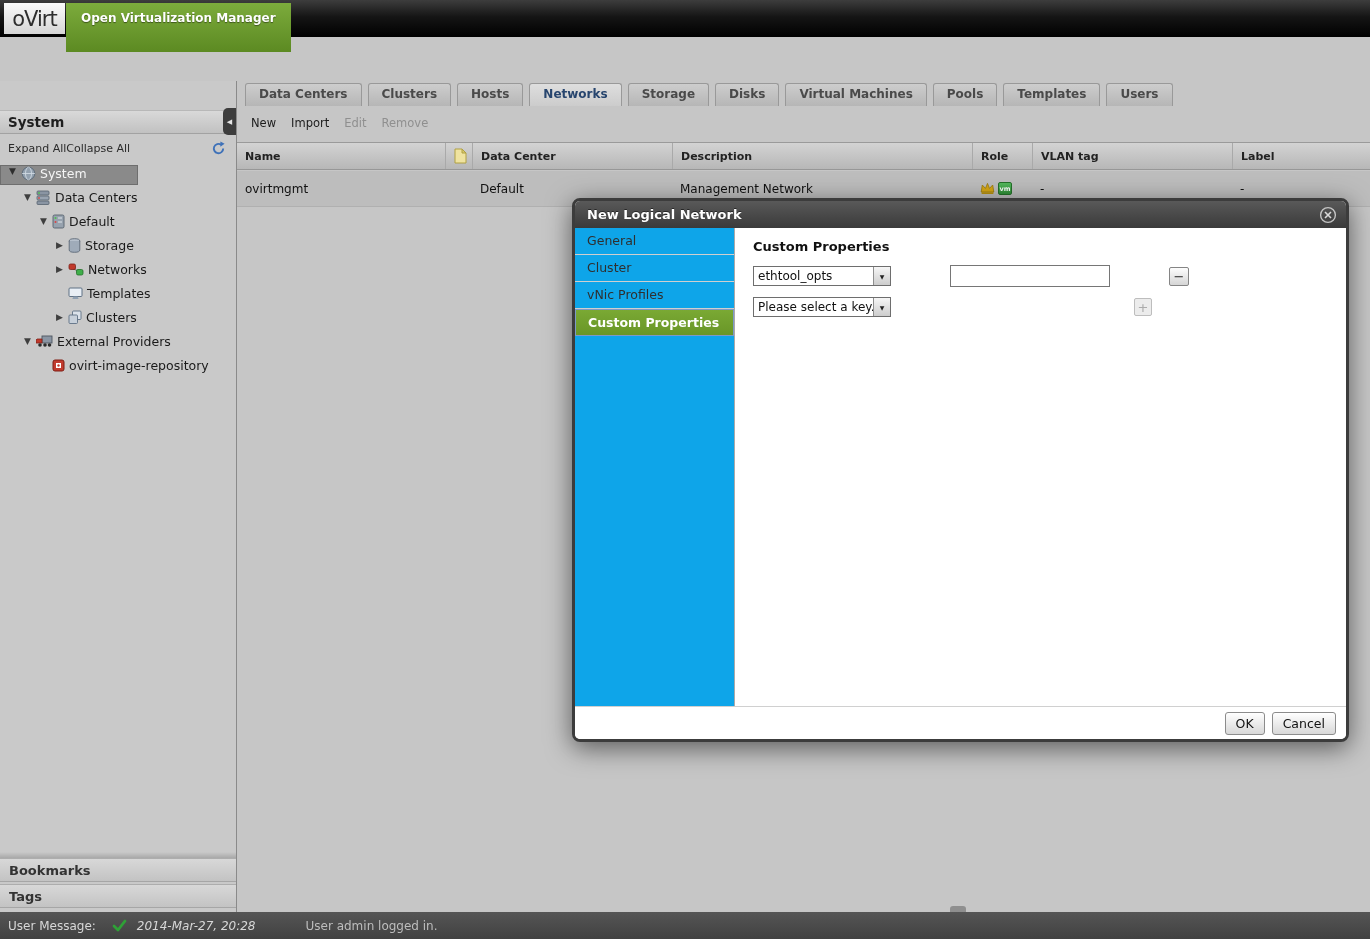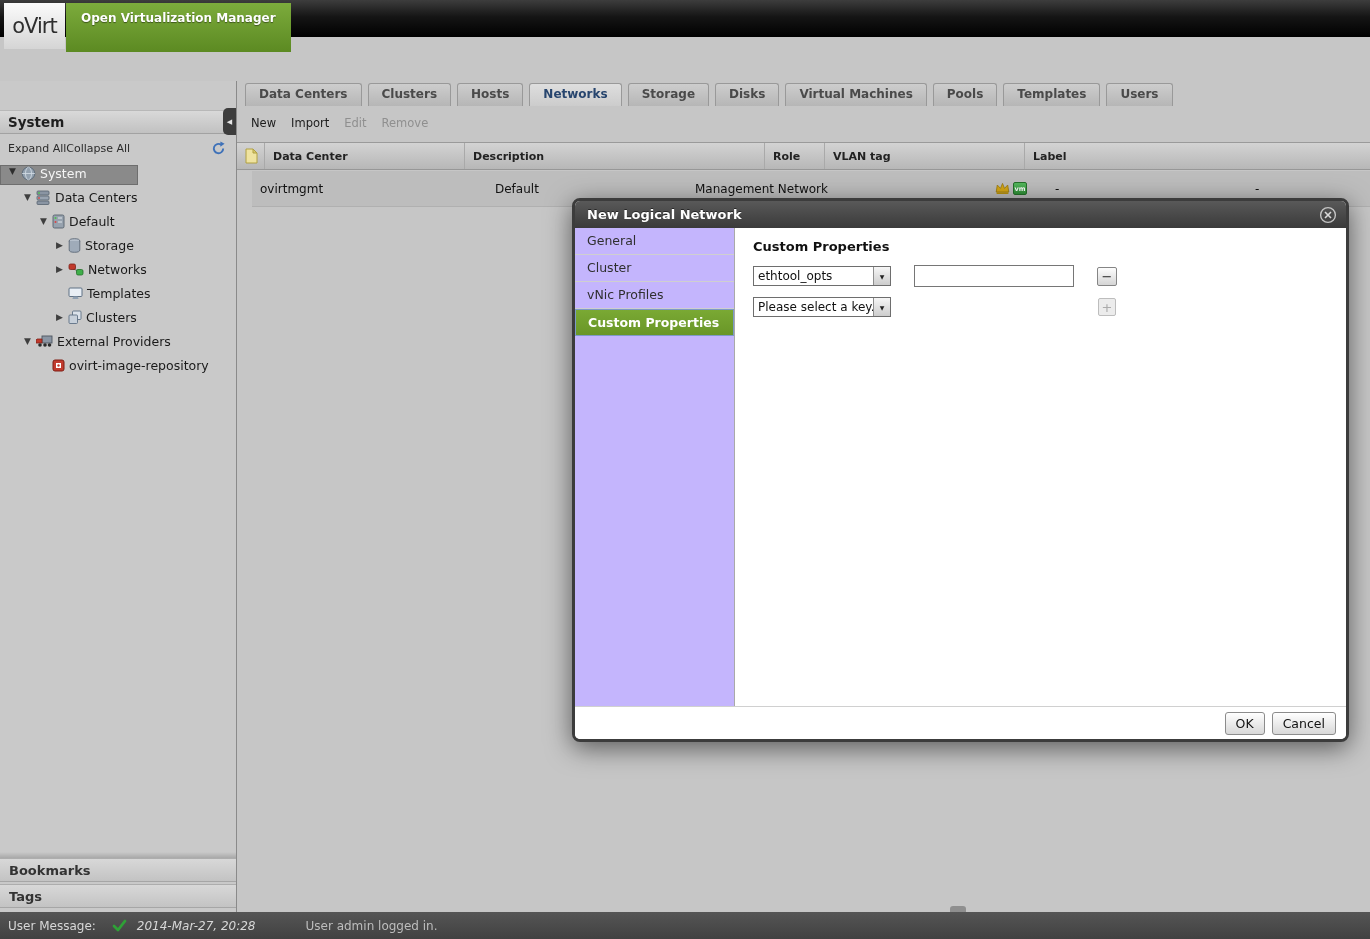--- a/index.html
+++ b/index.html
@@ -6,21 +6,21 @@
   html,body { background:#888; }
   #app {
     position: relative; width: 1370px; height: 939px; overflow: hidden;
     font-family: "DejaVu Sans", "Liberation Sans", sans-serif;
     background: #c6c6c6; font-size: 12px; color:#1a1a1a;
   }
 
   
   .topbar { position:absolute; left:0; top:0; width:1370px; height:37px;
     background: linear-gradient(180deg,#3d3d3d 0%,#151515 45%,#000 100%); }
-  .logo-box { position:absolute; left:4px; top:3px; width:61px; height:46px;
+  .logo-box { position:absolute; left:4px; top:3px; width:61px; height:31px;
     background: linear-gradient(180deg,#fbfbfb,#d5d5d5);
     display:flex; align-items:center; justify-content:center;
     font-size:21px; letter-spacing:-1px; color:#2e2e2e; font-weight:500; }
   .badge { position:absolute; left:66px; top:3px; height:49px; padding:0 15px;
     background: linear-gradient(180deg,#7cab3c,#5c8a22);
     color:#fff; font-weight:bold; font-size:12px; line-height:31px;
     text-shadow:0 1px 1px rgba(0,0,0,.45); }
 
   
   .searchrow { position:absolute; left:0; top:37px; width:1370px; height:44px;
@@ -56,21 +56,21 @@
 
   
   .thead { position:absolute; left:237px; top:142px; right:0; height:28px;
     display:flex; background:linear-gradient(180deg,#d3d3d3,#b7b7b7);
     border-top:1px solid #9a9a9a; border-bottom:1px solid #979797;
     font-weight:bold; font-size:11px; color:#222; }
   .thead > div, .trow-data > div { padding:0 0 0 8px; display:flex; align-items:center; overflow:hidden; }
   .thead > div + div { border-left:1px solid #a9a9a9; }
   .c-name{width:208px;} .c-ico{width:27px;} .c-dc{width:200px;} .c-desc{width:300px;}
   .c-role{width:60px;} .c-vlan{width:200px;} .c-label{flex:1;}
-  .trow-data { position:absolute; left:252px; top:171px; right:0; height:36px;
+  .trow-data { position:absolute; left:237px; top:171px; right:0; height:36px;
     display:flex; background:#bdbdbd; border-bottom:1px solid #b0b0b0;
     font-size:12px; color:#111; }
   .role-icons { display:flex; gap:3px; align-items:center; padding-left:5px; }
   .vm-badge { width:14px; height:13px; border-radius:2px;
     background:linear-gradient(180deg,#55b95d,#2f8f37); border:1px solid #247029;
     color:#fff; font-size:6.5px; font-weight:bold; display:grid; place-items:center; }
 
   
   .sidebar { position:absolute; left:0; top:81px; width:237px; height:831px;
     background:#c9c9c9; border-right:1px solid #8a8a8a; }
@@ -112,28 +112,28 @@
 
   
   .dialog { position:absolute; left:572px; top:198px; width:777px; height:544px;
     background:#fff; border:3px solid #3c3c3c; border-radius:8px;
     box-shadow:0 6px 26px rgba(0,0,0,.55); overflow:hidden; }
   .dlg-title { height:27px; background:linear-gradient(180deg,#595959,#3a3a3a);
     display:flex; align-items:center; padding:0 9px 0 12px;
     color:#fff; font-weight:bold; font-size:13px; text-shadow:0 -1px 0 rgba(0,0,0,.5); }
   .dlg-close { margin-left:auto; cursor:pointer; display:grid; place-items:center; }
   .dlg-body { position:absolute; left:0; top:27px; right:0; bottom:33px; display:flex; }
-  .dlg-tabs { width:160px; background:#c4b5fd; border-right:1px solid #a9a9a9; flex:none; }
+  .dlg-tabs { width:160px; background:#0ea5e9; border-right:1px solid #a9a9a9; flex:none; }
   .dlg-tab { height:27px; line-height:26px; padding-left:12px; font-size:12.5px;
     color:#2f2f2f; border-bottom:1px solid #cfcfcf; cursor:pointer; }
   .dlg-tab.active { background:linear-gradient(180deg,#7aa934,#699627); color:#fff;
     font-weight:bold; border:1px solid #7d99c8; }
   .dlg-content { flex:1; background:#fff; padding:11px 0 0 18px; }
   .dlg-heading { font-weight:bold; font-size:13px; color:#111; margin-bottom:11px; }
-  .prop-row { display:flex; align-items:center; margin-bottom:10px; }
+  .prop-row { display:flex; align-items:center; margin-bottom:10px;gap:36px; }
   .sel { display:flex; align-items:stretch; width:138px; height:20px;
     border:1px solid #6e6e6e; background:#fff; cursor:pointer; }
   .sel .sel-txt { flex:1; padding:2px 4px 0; font-size:12px; color:#111;
     white-space:nowrap; overflow:hidden; }
   .sel .sel-arw { width:17px; border-left:1px solid #8f8f8f;
     background:linear-gradient(180deg,#f6f6f6,#cdcdcd); display:grid; place-items:center;
     font-size:6px; color:#222; }
   .val-input { width:160px; height:22px; margin-left:23px; border:1px solid #767676;
     background:#fff; padding:0 4px; font:12px "DejaVu Sans","Liberation Sans",sans-serif; }
   .sq-btn { width:20px; height:19px; margin-left:23px; border:1px solid #858585;
@@ -175,20 +175,21 @@
   </div>
 
   <div class="toolbar">
     <span class="tbi">New</span>
     <span class="tbi">Import</span>
     <span class="tbi dis">Edit</span>
     <span class="tbi dis">Remove</span>
   </div>
 
   <div class="thead">
+    <div class="c-name">Name</div>
     <div class="c-ico">
       <svg width="13" height="16" viewBox="0 0 13 16">
         <path d="M1 1 h7 l4 4 v10 h-11 z" fill="#efe3a0" stroke="#b0a043" stroke-width="1"></path>
         <path d="M8 1 l4 4 h-4 z" fill="#d9c96e" stroke="#b0a043" stroke-width="1"></path>
       </svg>
     </div>
     <div class="c-dc">Data Center</div>
     <div class="c-desc">Description</div>
     <div class="c-role">Role</div>
     <div class="c-vlan">VLAN tag</div>

